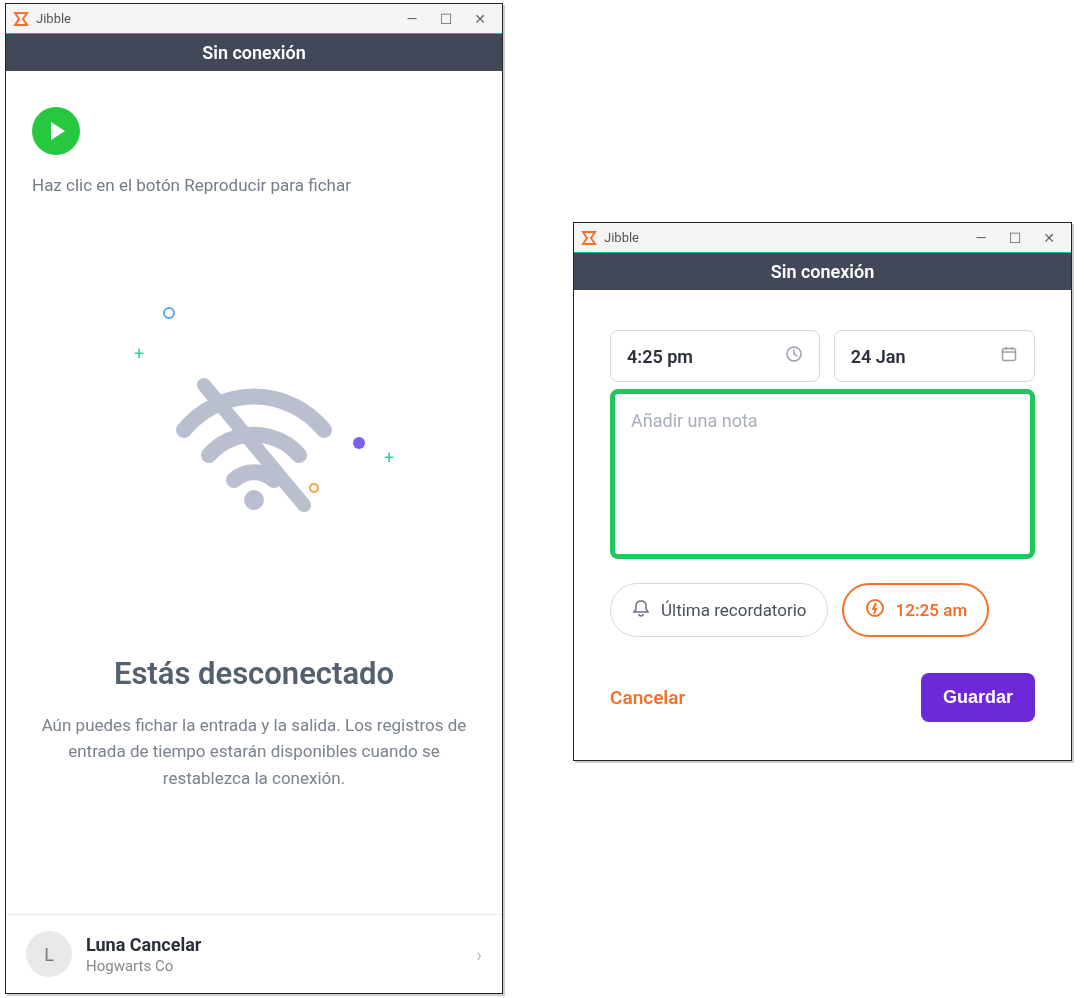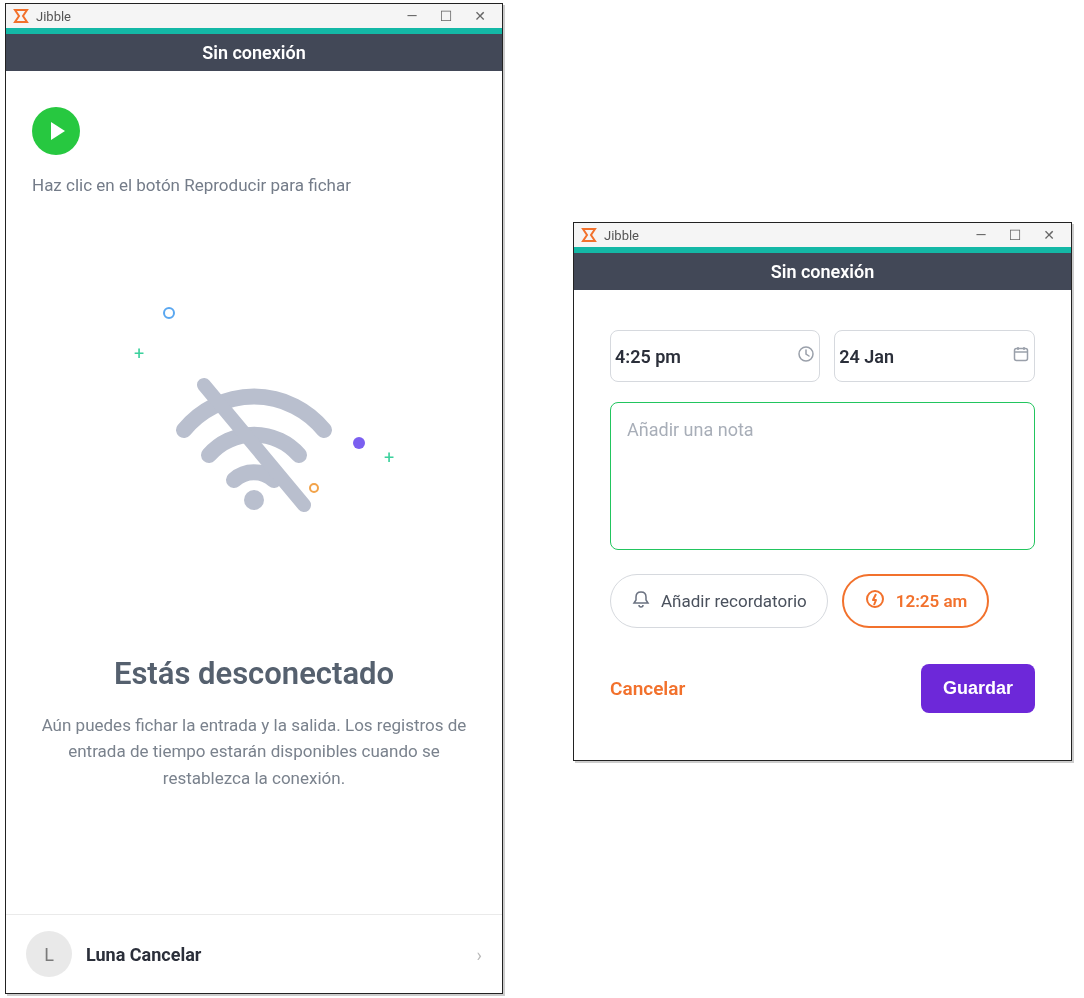--- a/index.html
+++ b/index.html
@@ -15,21 +15,21 @@
   background: #fff;
   border: 1px solid #222;
   box-shadow: 2px 2px 0 rgba(0,0,0,0.2);
 }
 .titlebar {
   height: 30px;
   background: #f5f5f5;
   display: flex;
   align-items: center;
   padding: 0 6px;
-  border-bottom: 6px solid #14b8a6;
+  border-bottom: 1px solid #14b8a6;
 }
 .logo-icon {
   width: 18px; height: 18px;
   margin-right: 6px;
   display: inline-flex; align-items:center; justify-content:center;
 }
 .titlebar-title {
   font-size: 13px; color: #555;
   flex: 1;
 }
@@ -87,31 +87,31 @@
 .profile-text { flex: 1; }
 .profile-name { font-size: 18px; font-weight: 700; color: #2b2f3a; }
 .profile-org { font-size: 15px; color: #888; margin-top: 2px; }
 .chev { color: #bbb; font-size: 18px; }
 
 .win2 { left: 573px; top: 222px; width: 499px; height: 539px; }
 .win2 .body { padding: 40px 36px 24px 36px; }
 .field-row { display: flex; gap: 14px; }
 .field {
   border: 1px solid #d6d9de; border-radius: 8px;
-  padding: 14px 4px; display: flex; align-items: center; justify-content: space-between;
+  padding: 14px 16px; display: flex; align-items: center; justify-content: space-between;
   font-size: 18px; font-weight: 600; color: #2b2f3a;
   cursor: pointer;
 }
 .field .ficon { color: #9aa0aa; }
 .time-field { flex: 1.05; }
 .date-field { flex: 1; }
 .note-box {
-  margin-top: 20px;
-  border: 1px solid #22c55e; border-radius: 8px;
-  height: 148px; padding: 16px;
+  margin-top: 7px;
+  border: 5px solid #22c55e; border-radius: 8px;
+  height: 170px; padding: 16px;
 }
 .note-box textarea {
   width: 100%; height: 100%; border: none; resize: none;
   font-family: inherit; font-size: 18px; color: #2b2f3a;
   outline: none;
 }
 .note-box textarea::placeholder { color: #a8aeb8; }
 .chip-row { display: flex; gap: 14px; margin-top: 24px; }
 .chip {
   border-radius: 999px; padding: 12px 20px;
@@ -194,20 +194,21 @@
     </div>
 
     <div class="disconnected-title">Estás desconectado</div>
     <div class="disconnected-body">Aún puedes fichar la entrada y la salida. Los registros de entrada de tiempo estarán disponibles cuando se restablezca la conexión.</div>
   </div>
 
   <div class="profile-row">
     <div class="avatar">L</div>
     <div class="profile-text">
       <div class="profile-name">Luna Cancelar</div>
+      <div class="profile-org">Hogwarts Co</div>
     </div>
     <div class="chev">›</div>
   </div>
 </div>
 
 <div class="win win2">
   <div class="titlebar">
     <span class="logo-icon">
       <svg width="16" height="16" viewBox="0 0 16 16">
           <path d="M2 2 H14 L10 8 L14 14 H2 L6 8 Z" fill="none" stroke="#f2712c" stroke-width="2"></path>
@@ -250,21 +251,21 @@
     </div>
 
     <div class="chip-row">
       <div class="chip chip-plain">
         <span>
           <svg width="20" height="20" viewBox="0 0 20 20">
               <path d="M10 3 C7 3 5 5 5 8 V11 L3 14 H17 L15 11 V8 C15 5 13 3 10 3 Z" fill="none" stroke="#6a7180" stroke-width="1.5"></path>
               <path d="M8 16 A2 2 0 0 0 12 16" fill="none" stroke="#6a7180" stroke-width="1.5"></path>
             </svg>
         </span>
-        <span>Añadir recordatorio</span>
+        <span>Última recordatorio</span>
       </div>
       <div class="chip chip-orange">
         <span>
           <svg width="22" height="22" viewBox="0 0 22 22">
               <circle cx="11" cy="11" r="8" fill="none" stroke="#f2712c" stroke-width="2"></circle>
               <path d="M12 6 L9 12 H12 L10 17" fill="none" stroke="#f2712c" stroke-width="2" stroke-linejoin="round"></path>
             </svg>
         </span>
         <span>12:25 am</span>
       </div>

